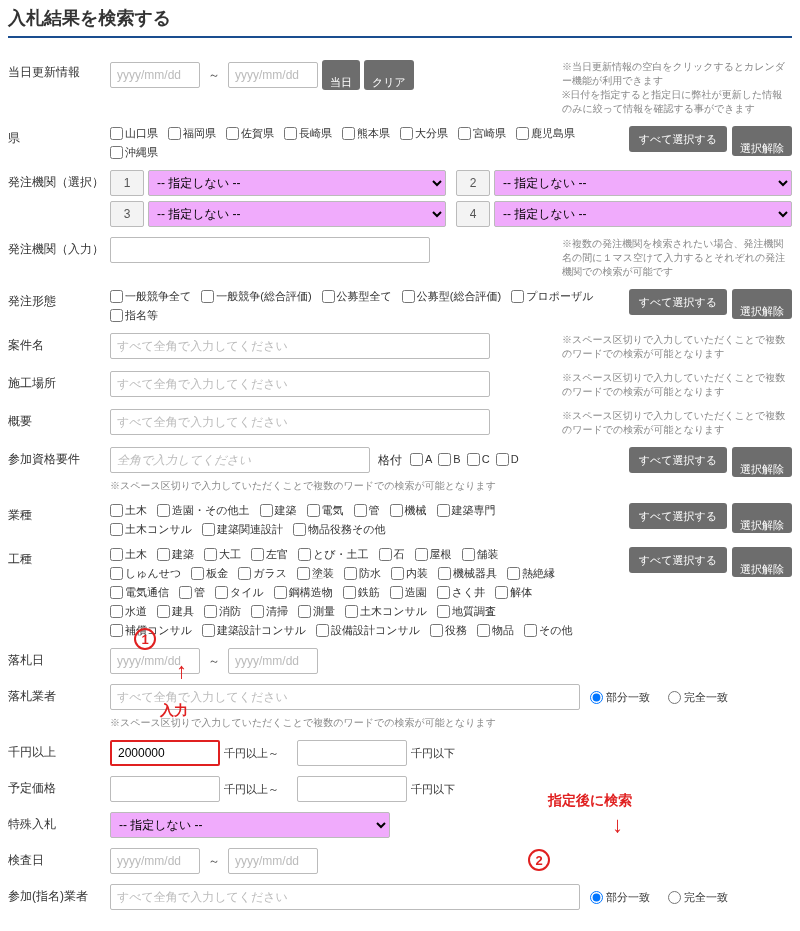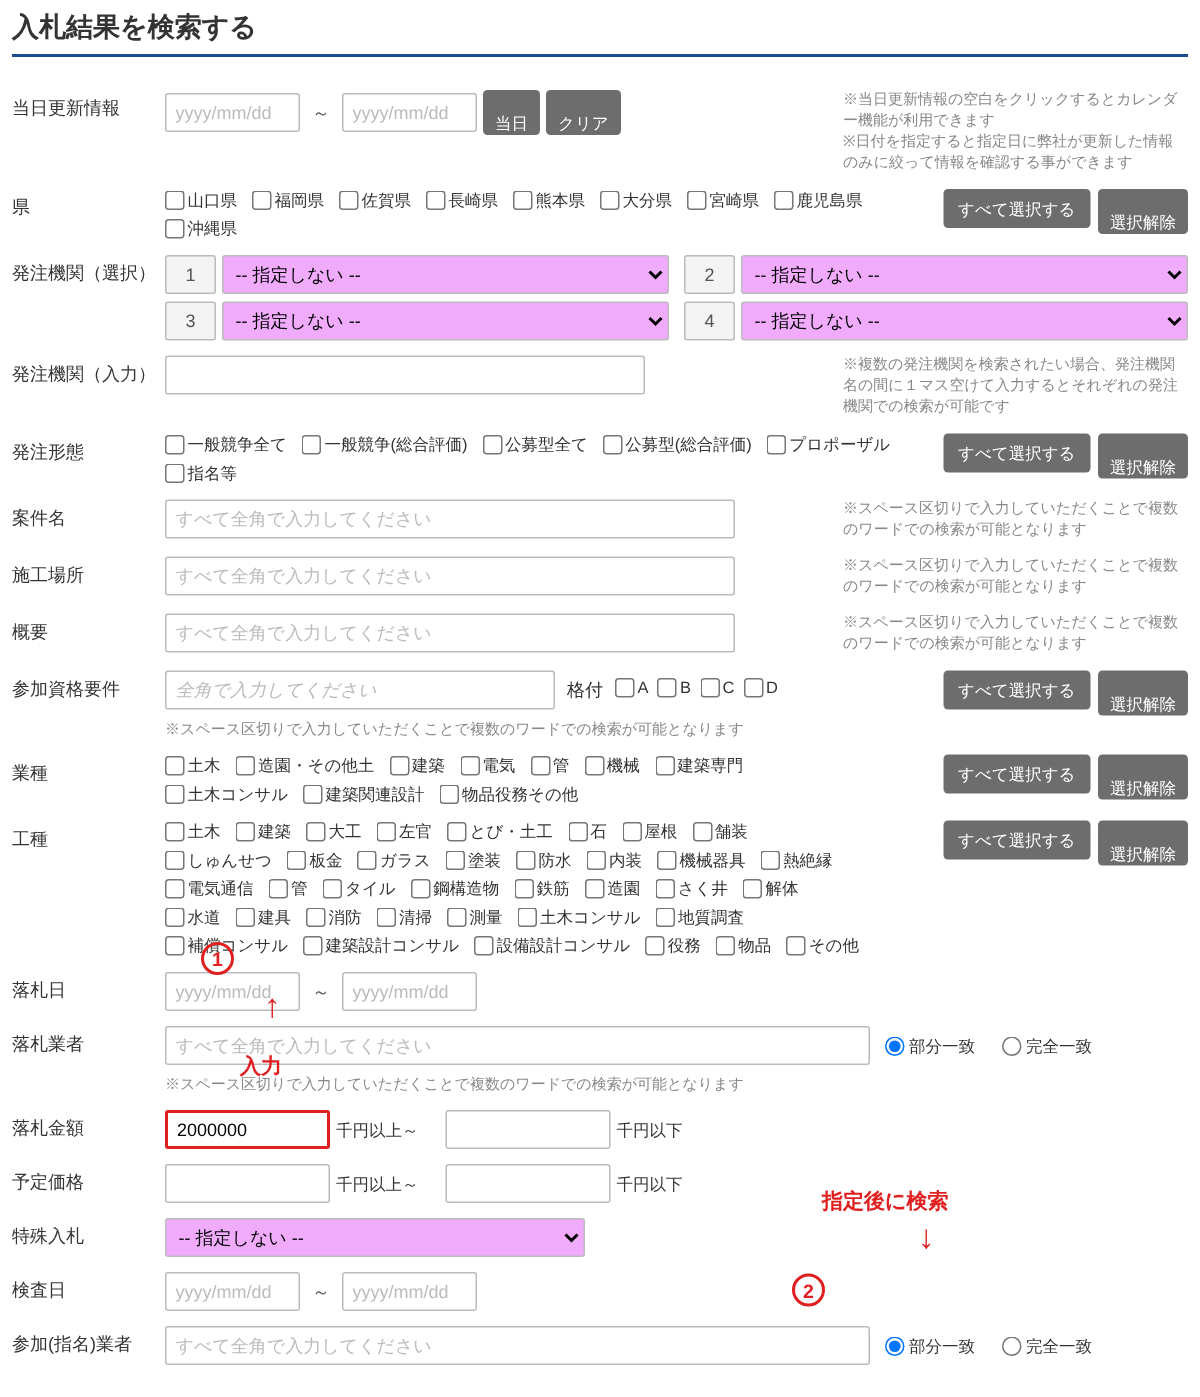--- a/index.html
+++ b/index.html
@@ -447,21 +447,21 @@
       <label class="radio">
             <input type="radio" style="">
             <span>完全一致</span>
           </label>
     </div>
     <div class="hint">※スペース区切りで入力していただくことで複数のワードでの検索が可能となります</div>
   </div>
 </div>
 
 <div class="row">
-  <div class="label">落札金額</div>
+  <div class="label">千円以上</div>
   <div class="ctrl">
     <input type="text" class="amount" value="2000000" style="">
     <span class="unit">千円以上～</span>
     <input type="text" style="width: 110px;">
     <span class="unit">千円以下</span>
   </div>
 </div>
 
 <div class="row">
   <div class="label">予定価格</div>

